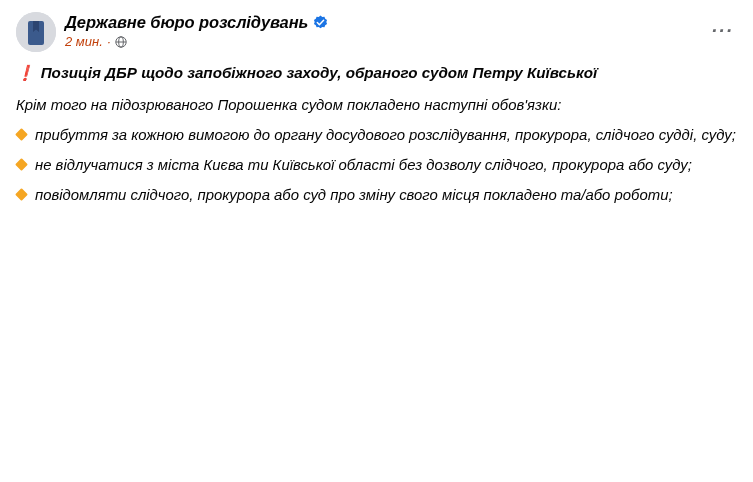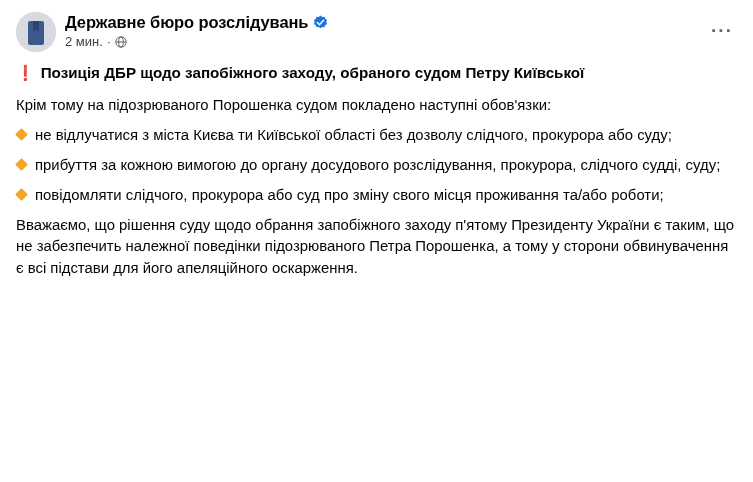--- a/index.html
+++ b/index.html
@@ -14,20 +14,21 @@
     color: #050505;
     overflow: hidden;
   }
   .post {
     width: 753px;
     height: 378px;
     box-sizing: border-box;
     padding: 12px 16px 0 16px;
     position: relative;
     background: #fff;
+    font-style: italic;
   }
   .post-header {
     display: flex;
     align-items: flex-start;
     position: relative;
     margin-bottom: 10px;
   }
   .avatar {
     width: 40px;
     height: 40px;
@@ -60,21 +61,21 @@
   }
   .verified {
     margin-left: 5px;
     display: inline-flex;
     align-items: center;
   }
   .meta-row {
     display: flex;
     align-items: center;
     margin-top: 3px;
-    color: #404040;
+    color: #c2410c;
     font-size: 13px;
   }
   .meta-sep {
     margin: 0 4px;
   }
   .globe-icon {
     display: inline-flex;
     align-items: center;
   }
   .more-btn {
@@ -184,31 +185,30 @@
     <div class="more-btn">···</div>
   </div>
 
   <div class="body">
 
     <div class="title-line">
       <span class="title-emoji">❗</span>
       <span>Позиція ДБР щодо запобіжного заходу, обраного судом Петру Київської</span>
     </div>
 
-    <p>Крім тому на підозрюваного Порошенка судом покладено наступні обов'язки:</p>
-
+    <p>Крім того на підозрюваного Порошенка судом покладено наступні обов'язки:</p>
+
+    <div class="bullet-item">
+      <span class="bullet-diamond"></span>
+      <span class="bullet-text">прибуття за кожною вимогою до органу досудового розслідування, прокурора, слідчого судді, суду;</span>
+    </div>
     <div class="bullet-item">
       <span class="bullet-diamond"></span>
       <span class="bullet-text">не відлучатися з міста Києва ти Київської області без дозволу слідчого, прокурора або суду;</span>
     </div>
     <div class="bullet-item">
       <span class="bullet-diamond"></span>
-      <span class="bullet-text">прибуття за кожною вимогою до органу досудового розслідування, прокурора, слідчого судді, суду;</span>
-    </div>
-    <div class="bullet-item">
-      <span class="bullet-diamond"></span>
-      <span class="bullet-text"> повідомляти слідчого, прокурора або суд про зміну свого місця проживання та/або роботи;</span>
-    </div>
-
-    <p>Вважаємо, що рішення суду щодо обрання запобіжного заходу п'ятому Президенту України є таким, що не забезпечить належної поведінки підозрюваного Петра Порошенка, а тому у сторони обвинувачення є всі підстави для його апеляційного оскарження.</p>
+      <span class="bullet-text"> повідомляти слідчого, прокурора або суд про зміну свого місця покладено та/або роботи;</span>
+    </div>
+
 
   </div>
 </div>
 
 </body></html>

